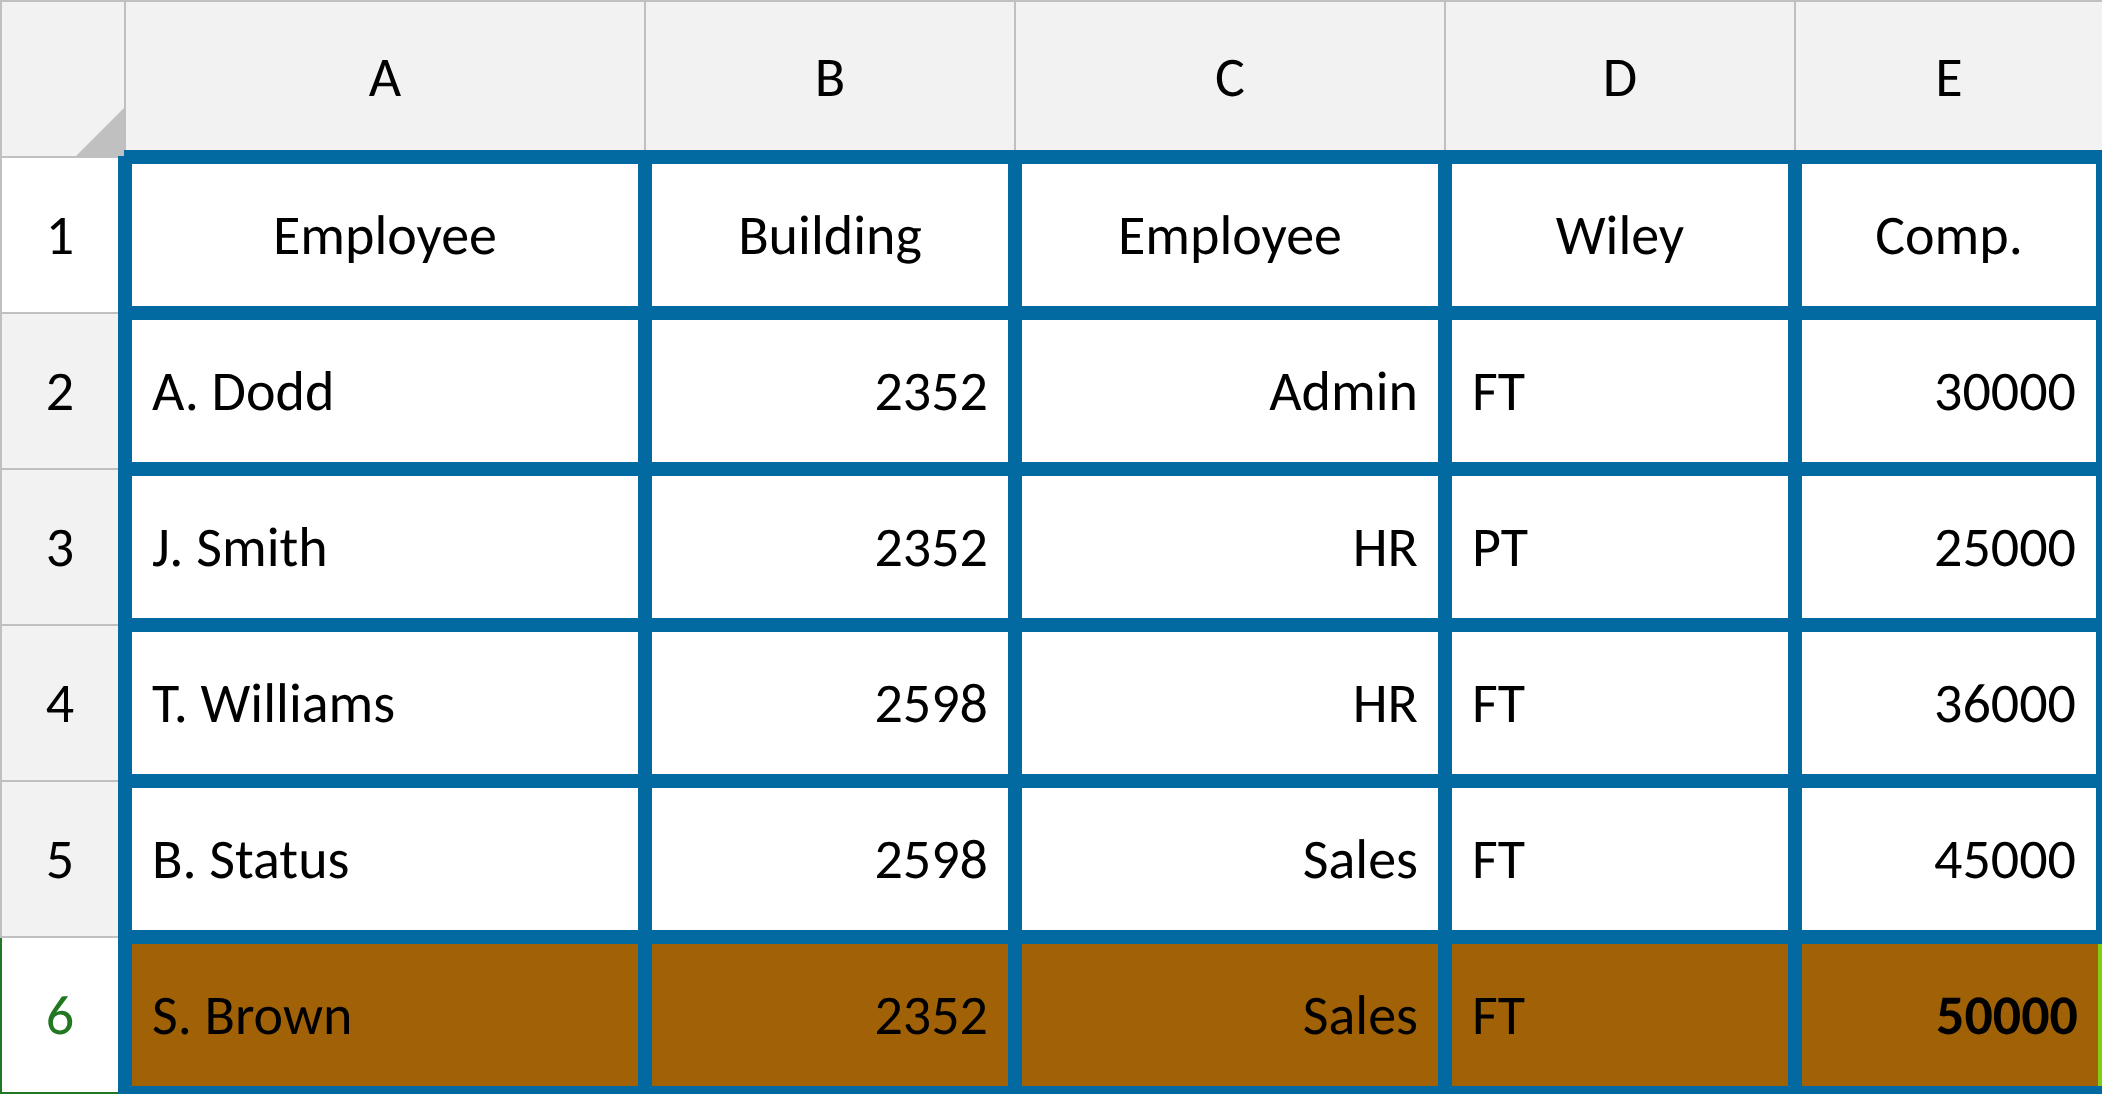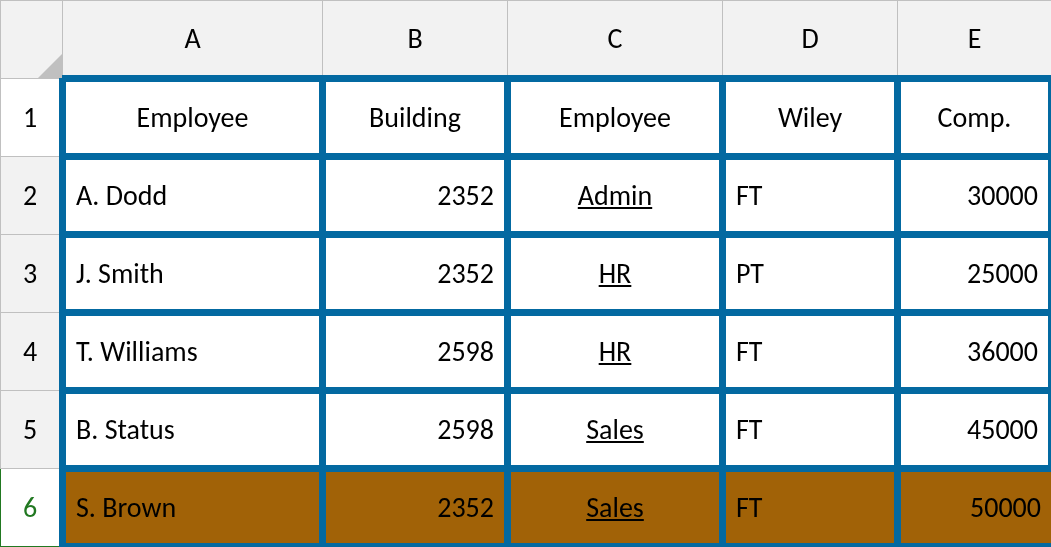--- a/index.html
+++ b/index.html
@@ -101,22 +101,21 @@
     
     .num-cell {
       text-align: right;
       padding-left: 28px;
     }
     
     .center-cell {
       text-align: left;
     }
     .left-cell {
-      text-align: center;
-      text-decoration: underline;
+      text-align: right;
     }
 
     
     .corner-cell {
       background-color: #f2f2f2;
       border: 1px solid #c0c0c0;
       position: relative;
       overflow: hidden;
     }
 
@@ -143,21 +142,22 @@
 
     
     .row-6 td {
       border-top: 1px solid #217821;
       border-bottom: 1px solid #217821;
     }
     .row-6 td:first-child {
       border-left: 1px solid #217821;
     }
     .row-6 td:last-child {
-      border-right: 1px solid #84cc16;
+      border-right: 5px solid #84cc16;
+      font-weight: bold;
     }
   </style>
 </head>
 <body>
 
 <div class="spreadsheet">
   <table class="spreadsheet-table">
     <colgroup>
       <col class="col-row-num">
       <col class="col-a">

